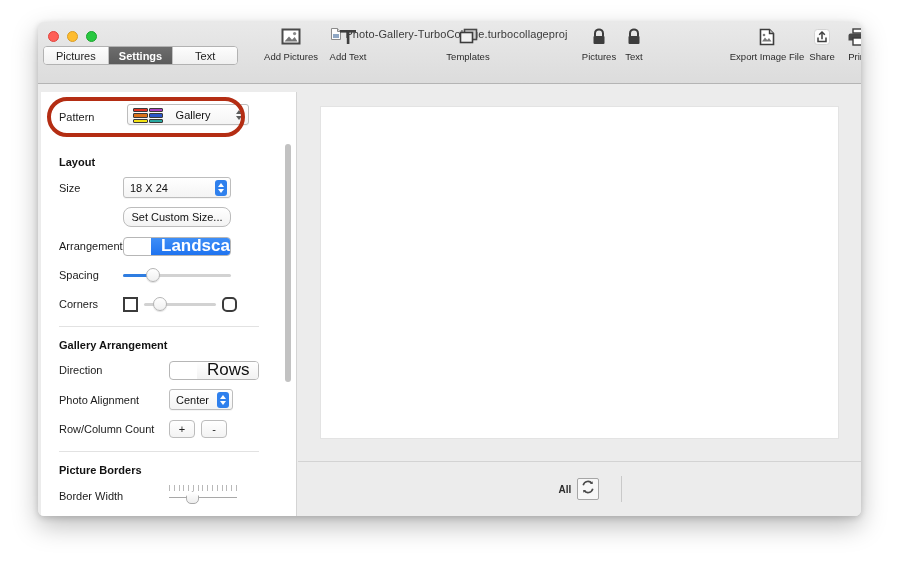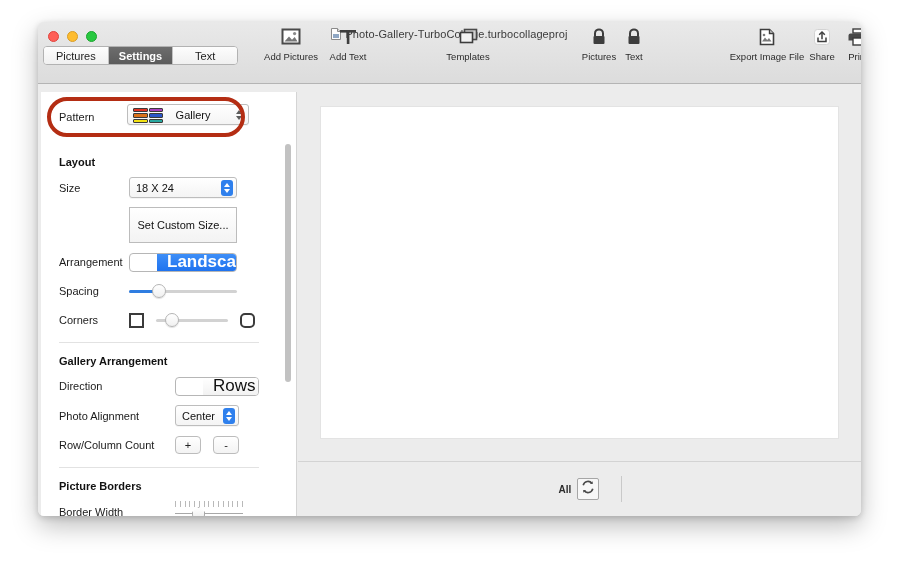--- a/index.html
+++ b/index.html
@@ -189,37 +189,36 @@
     overflow: hidden;
   }
   .section-title {
     font-size: 11px; font-weight: bold; color: #121212;
     margin-bottom: 9px;
   }
   .ctrl-row {
     display: flex; align-items: center;
     margin-bottom: 9px;
     min-height: 20px;
-    gap: 6px;
   }
   .ctrl-row .lab {
     font-size: 11px; color: #1b1b1b;
     width: 64px; flex: none;
   }
   .wide-lab { width: 110px !important; }
 
   .hr {
     height: 1px; background: #e2e2e2;
     margin: 12px 0 12px 0;
   }
 
   .btn {
-    height: 36px;
+    height: 20px;
     border: 1px solid #bcbcbc;
-    border-radius: 0;
+    border-radius: 8px;
     background: linear-gradient(to bottom,#ffffff,#f3f3f3);
     font-size: 11px; color: #111;
     display: flex; align-items: center; justify-content: center;
     cursor: default;
   }
 
   
   .seg {
     display: flex;
     height: 19px;

